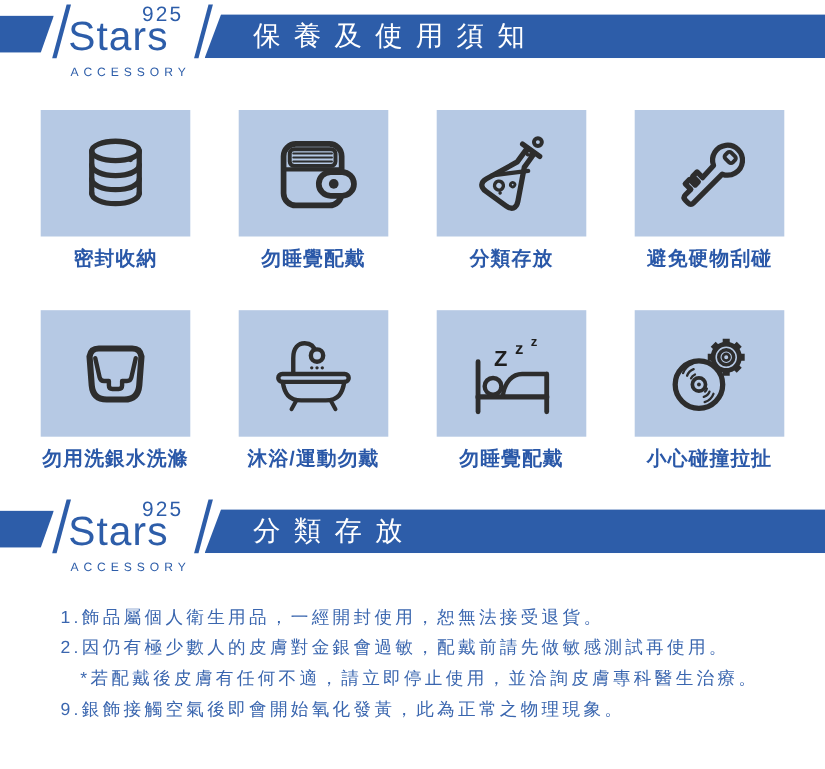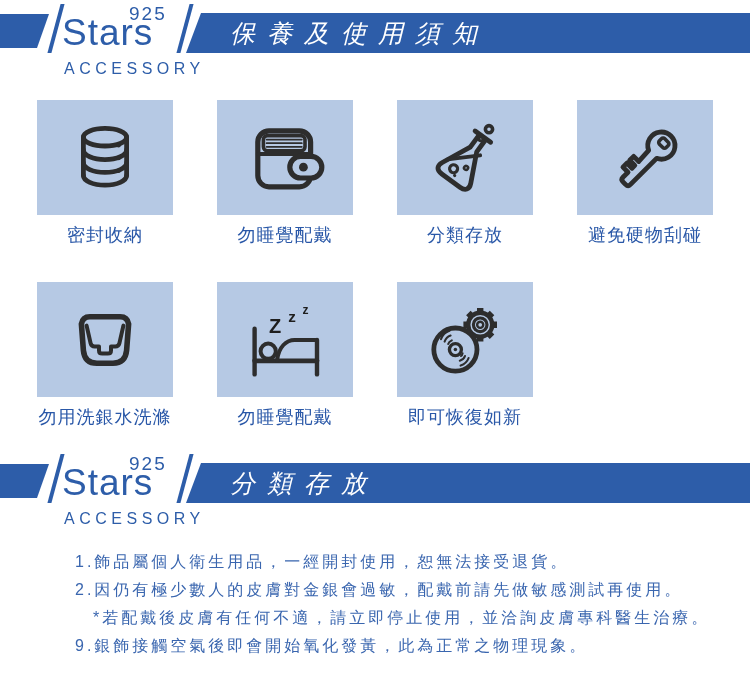--- a/index.html
+++ b/index.html
@@ -12,44 +12,44 @@
   *{margin:0;padding:0;box-sizing:border-box}
   body{background:#fff}
   .page{
     position:relative;width:750px;height:699px;background:#ffffff;
     font-family:"Liberation Sans","DejaVu Sans",sans-serif;overflow:hidden;
   }
   
   .section-header{position:relative;height:85px}
   .hbanner{position:absolute;top:13px;left:186px;right:0;height:40px;
     background:var(--blue);
-    clip-path:polygon(15px 0,100% 0,100% 100%,0 100%);font-style:italic;}
+    clip-path:polygon(15px 0,100% 0,100% 100%,0 100%);}
   .hbanner .title{position:absolute;left:44px;top:0;height:40px;line-height:41px;
     color:#ffffff;font-size:25px;letter-spacing:12px;white-space:nowrap}
   .hstub{position:absolute;top:14px;left:0;width:49px;height:34px;background:var(--blue);
     clip-path:polygon(0 0,100% 0,calc(100% - 12px) 100%,0 100%);}
   .hslash{position:absolute;width:4px;height:49px;background:var(--blue);transform:skewX(-15deg)}
   .hslash.s1{left:54px;top:4px}
   .hslash.s2{left:183px;top:4px}
   .hlogo{position:absolute;left:62px;top:2px;width:125px;height:80px;color:var(--blue)}
   .hlogo .num{position:absolute;left:67px;top:1px;font-size:19px;letter-spacing:2px}
   .hlogo .name{position:absolute;left:0;top:10px;font-size:37px;letter-spacing:1px}
-  .hlogo .sub{position:absolute;left:2px;top:58px;font-size:16px;letter-spacing:4.5px}
+  .hlogo .sub{position:absolute;left:2px;top:58px;font-size:11px;letter-spacing:4.5px}
   
   .cards-grid{display:grid;grid-template-columns:repeat(4,136px);column-gap:44px;
     row-gap:35px;padding:15px 37px 0 37px}
   .card{display:flex;flex-direction:column;align-items:center}
   .iconbox{width:136px;height:115px;background:var(--box);
     display:flex;align-items:center;justify-content:center}
   .iconbox svg{width:80px;height:86px}
   .card .label{margin-top:8px;height:24px;line-height:24px;text-align:center;
-    font-weight:normal;font-size:18px;letter-spacing:1px;color:var(--label);white-space:nowrap}
+    font-weight:bold;font-size:18px;letter-spacing:1px;color:var(--label);white-space:nowrap}
   
   .notes{margin-top:21px}
-  .notes-body{padding:13px 0 0 75px}
+  .notes-body{padding:13px 0 0 55px}
   .note-line{font-size:16px;line-height:28px;letter-spacing:3px;color:var(--note);white-space:nowrap}
   .note-line.indent-1{padding-left:18px}
   .note-line.indent-2{padding-left:26px}
   
   svg .st{stroke:var(--ink);fill:none;stroke-linecap:round;stroke-linejoin:round}
   svg .fbg{fill:var(--box)}
   svg .fink{fill:var(--ink);stroke:none}
 </style>
 </head>
 <body>
@@ -137,20 +137,35 @@
     <div class="card">
       <div class="iconbox">
         <svg viewBox="0 0 100 100">
           <path class="st" d="M31,21 H69 Q78,21 79.5,30 L77,63 Q75.5,79 60,79 H40 Q24.5,79 23,63 L20.5,30 Q22,21 31,21 Z" stroke-width="7"></path>
           <path class="st" d="M27,32 L32,54 Q33,58 37,58 H42.5 V63 Q42.5,67 46.5,67 H53.5 Q57.5,67 57.5,63 V58 H63 Q67,58 68,54 L73,32" stroke-width="5"></path>
         </svg>
       </div>
       <div class="label">勿用洗銀水洗滌</div>
     </div>
 
+    <div class="card">
+      <div class="iconbox">
+        <svg viewBox="0 0 100 100">
+          <path class="st" d="M27,50 V32 C27,20 33,15 40,15 C47,15 51,19 52,25" stroke-width="5"></path>
+          <circle class="st fbg" cx="54" cy="29" r="7" stroke-width="5"></circle>
+          <circle class="fink" cx="48" cy="43" r="1.9"></circle>
+          <circle class="fink" cx="54" cy="43" r="1.9"></circle>
+          <circle class="fink" cx="60" cy="43" r="1.9"></circle>
+          <rect class="st fbg" x="10" y="50" width="80" height="9" rx="4.5" stroke-width="5"></rect>
+          <path class="st" d="M15,59 C17,72 22,80 36,80 H64 C78,80 83,72 85,59" stroke-width="5"></path>
+          <path class="st" d="M30,81 L25,90 M70,81 L75,90" stroke-width="4.5"></path>
+        </svg>
+      </div>
+      <div class="label">沐浴/運動勿戴</div>
+    </div>
 
     <div class="card">
       <div class="iconbox">
         <svg viewBox="0 0 100 100">
           <text x="30" y="41" font-size="25" font-weight="bold" fill="#1e1e1e" font-family="'Liberation Sans','DejaVu Sans',sans-serif">Z</text>
           <text x="54" y="27" font-size="19" font-weight="bold" fill="#1e1e1e" font-family="'Liberation Sans','DejaVu Sans',sans-serif">z</text>
           <text x="72" y="18" font-size="15" font-weight="bold" fill="#1e1e1e" font-family="'Liberation Sans','DejaVu Sans',sans-serif">z</text>
           <path class="st" d="M12,36 V93" stroke-width="5.5"></path>
           <path class="st" d="M90,50 V93" stroke-width="5.5"></path>
           <path class="st" d="M12,76 H90" stroke-width="6"></path>
@@ -178,21 +193,21 @@
           <g class="st" stroke-width="2.6">
             <path d="M29,55 Q30,52 33.5,50.5"></path>
             <path d="M24.5,52 Q26.5,46.5 32,44.5"></path>
             <path d="M20,49 Q23,41 30.5,38.5"></path>
             <path d="M45,70 Q46.5,69 47,66.5"></path>
             <path d="M43.5,76 Q48.5,74.5 50,70"></path>
             <path d="M44.5,82 Q52,79.5 54.5,72.5"></path>
           </g>
         </svg>
       </div>
-      <div class="label">即可恢復如新</div>
+      <div class="label">小心碰撞拉扯</div>
     </div>
   </div>
 
   <div class="section-header notes">
     <div class="hstub"></div>
     <div class="hslash s1"></div>
     <div class="hlogo">
       <div class="num">925</div>
       <div class="name">Stars</div>
       <div class="sub">ACCESSORY</div>

